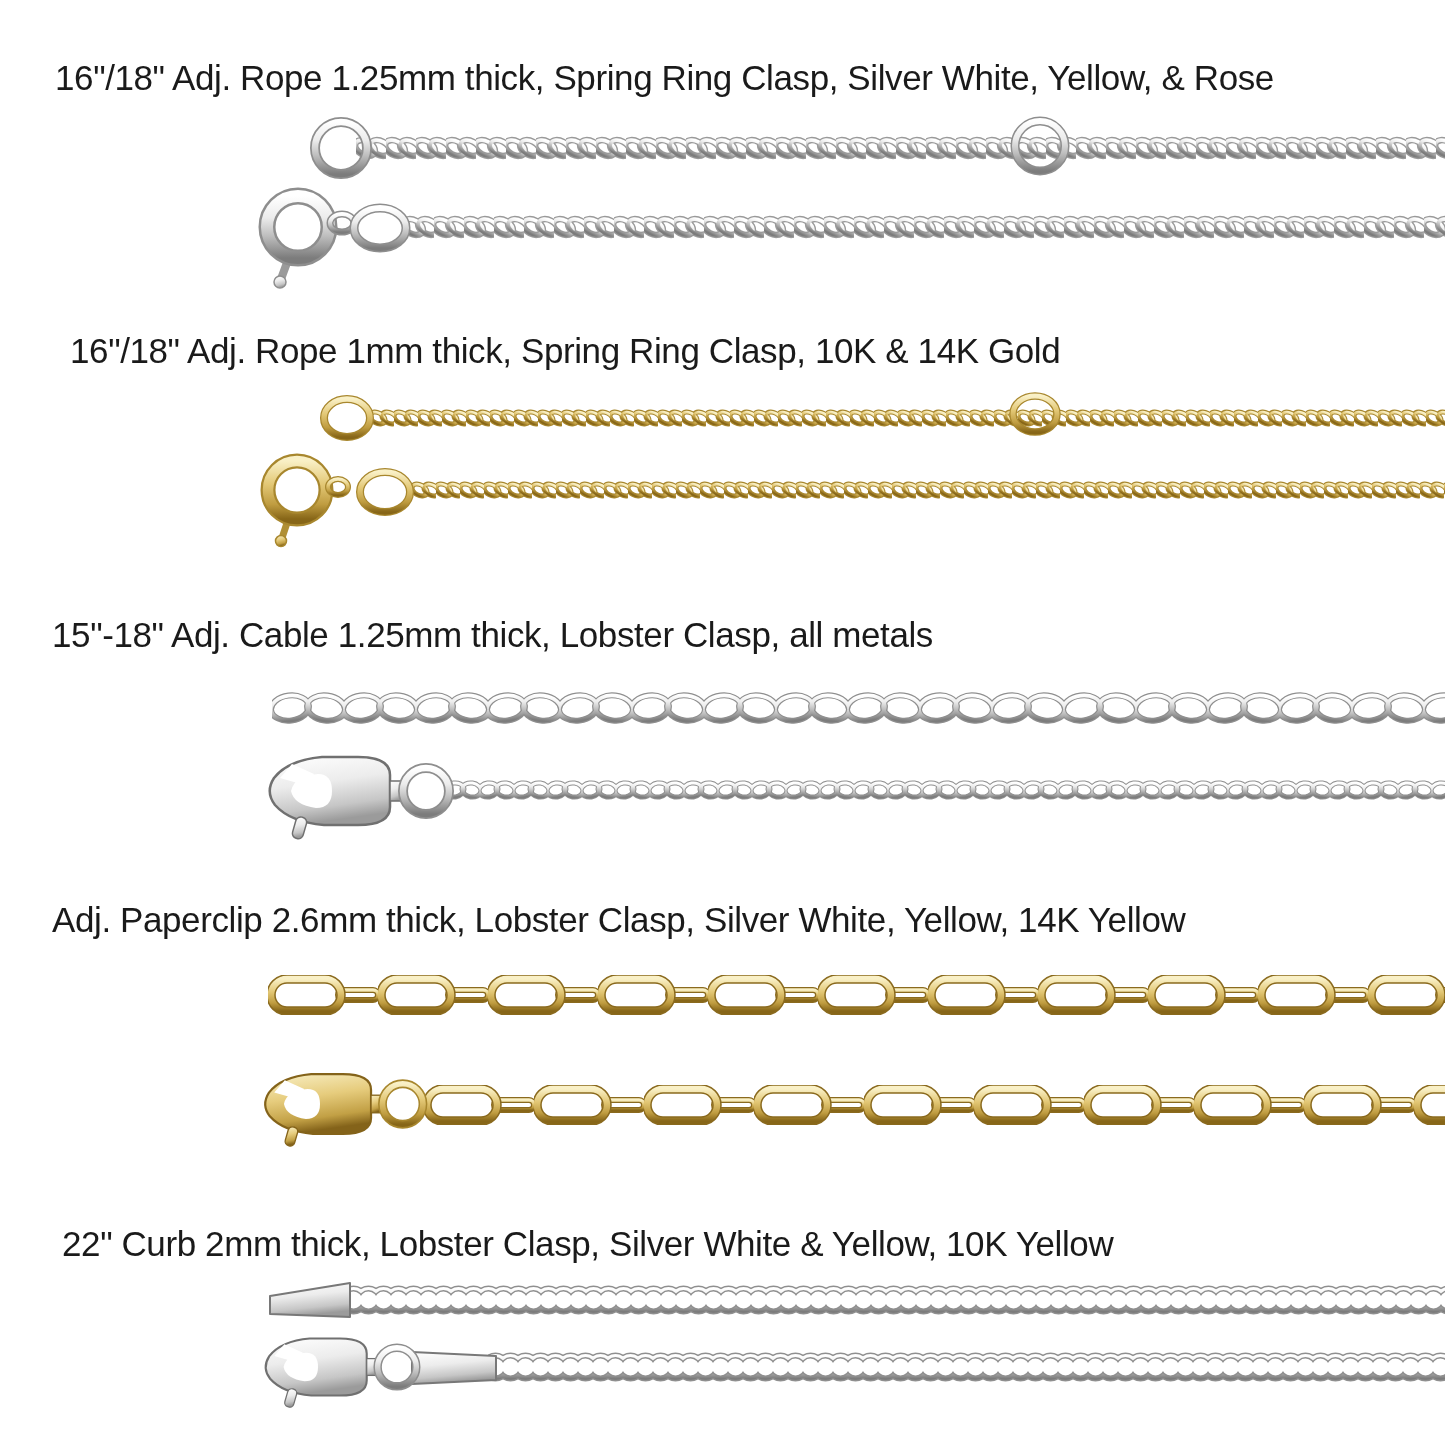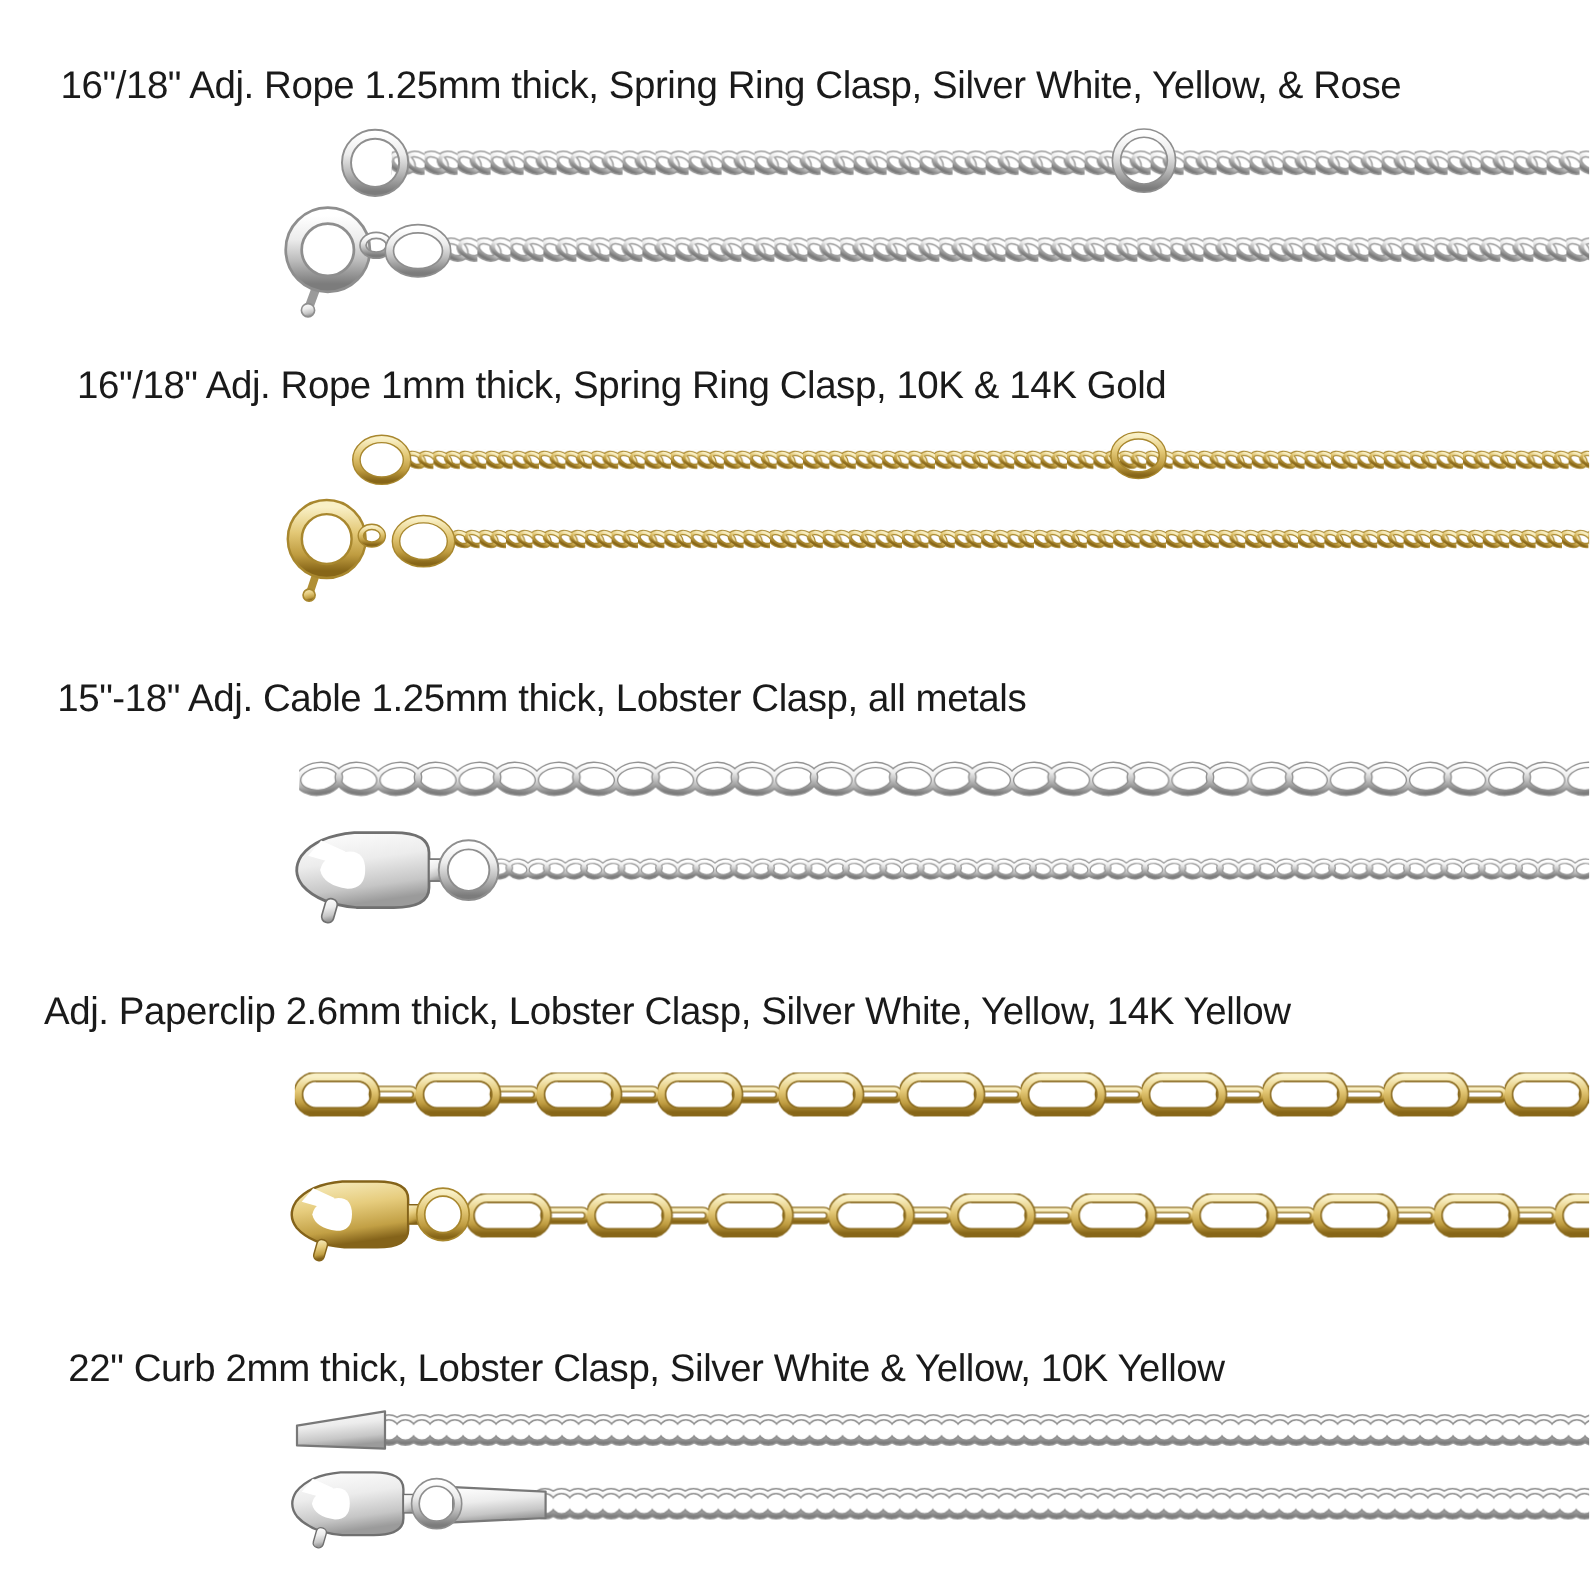--- a/index.html
+++ b/index.html
@@ -14,21 +14,21 @@
     position:absolute;
     font-size:35px;
     letter-spacing:-0.4px;
     color:#1a1a1a;
     white-space:nowrap;
     line-height:1.2;
   }
   #label-1{left:55px;top:57px;}
   #label-2{left:70px;top:330px;}
   #label-3{left:52px;top:614px;}
-  #label-4{left:40px;top:899px;}
+  #label-4{left:52px;top:899px;}
   #label-5{left:62px;top:1223px;}
   svg.art{position:absolute;left:0;top:0;}
 </style>
 </head>
 <body>
 
 <div class="canvas">
 
   <svg class="art" width="1445" height="1445" viewBox="0 0 1445 1445">
     <defs>

